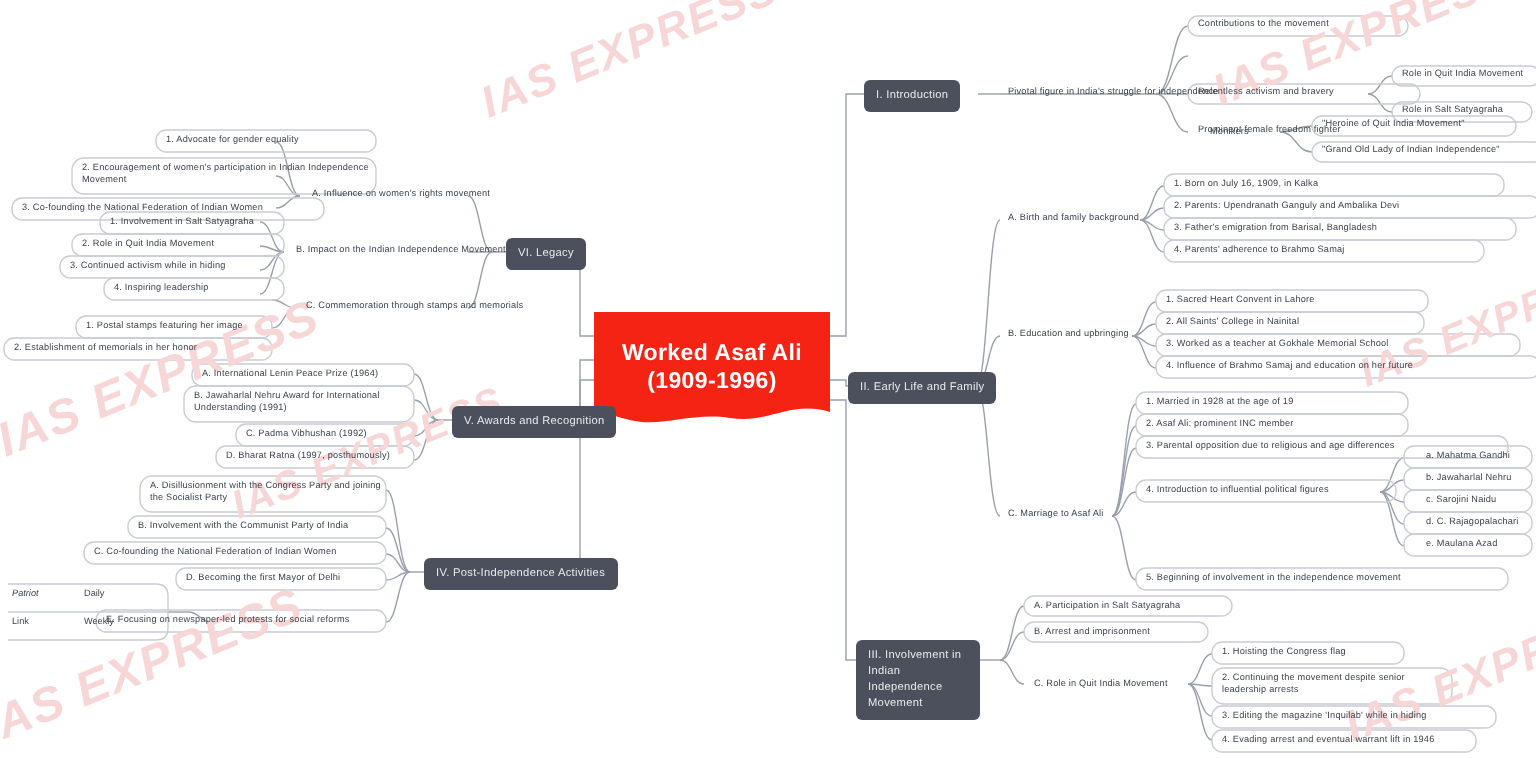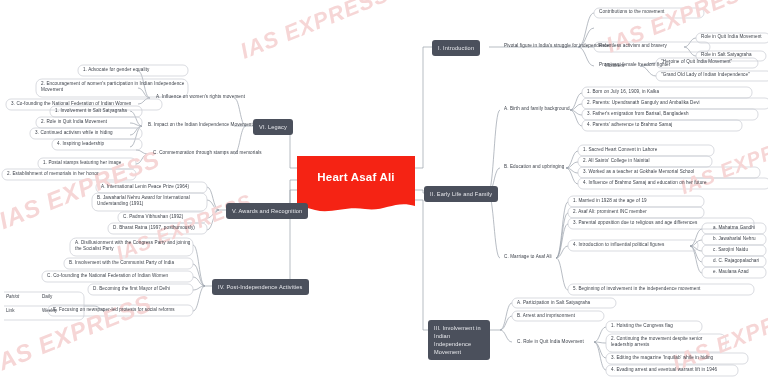--- a/index.html
+++ b/index.html
@@ -254,21 +254,22 @@
   <div class="wm wm-d" style="color: rgb(246, 214, 214);">IAS EXPRESS</div>
   <div class="wm wm-e" style="color: rgb(246, 214, 214);">IAS EXPRESS</div>
   <div class="wm wm-f" style="color: rgb(246, 214, 214);">IAS EXPRESS</div>
   <div class="wm wm-g" style="color: rgb(246, 214, 214);">IAS EXPRESS</div>
 
   <div id="center-node">
     <svg class="banner" viewBox="0 0 118 58">
       <path id="banner-path" d="M0,0 L118,0 L118,50 C98,44 88,56 68,53 C48,50 34,58 18,54 C10,52 5,50 0,51 Z" fill="#f52314"></path>
     </svg>
     <div class="label">
-      <span>Heart Asaf Ali</span>
+      <span>Worked Asaf Ali</span>
+      <span class="l2">(1909-1996)</span>
     </div>
   </div>
 
   <div class="nd1" style="left: 432px; top: 40px; background: rgb(75, 80, 92);">I. Introduction</div>
 
   <div class="nd" style="left:503px;top:43px;">Pivotal figure in India's struggle for independence</div>
   <div class="nd" style="left:598px;top:9px;">Contributions to the movement</div>
   <div class="nd" style="left:598px;top:43px;">Relentless activism and bravery</div>
   <div class="nd" style="left:598px;top:62px;">Prominent female freedom fighter</div>
   <div class="nd" style="left:700px;top:34px;">Role in Quit India Movement</div>

